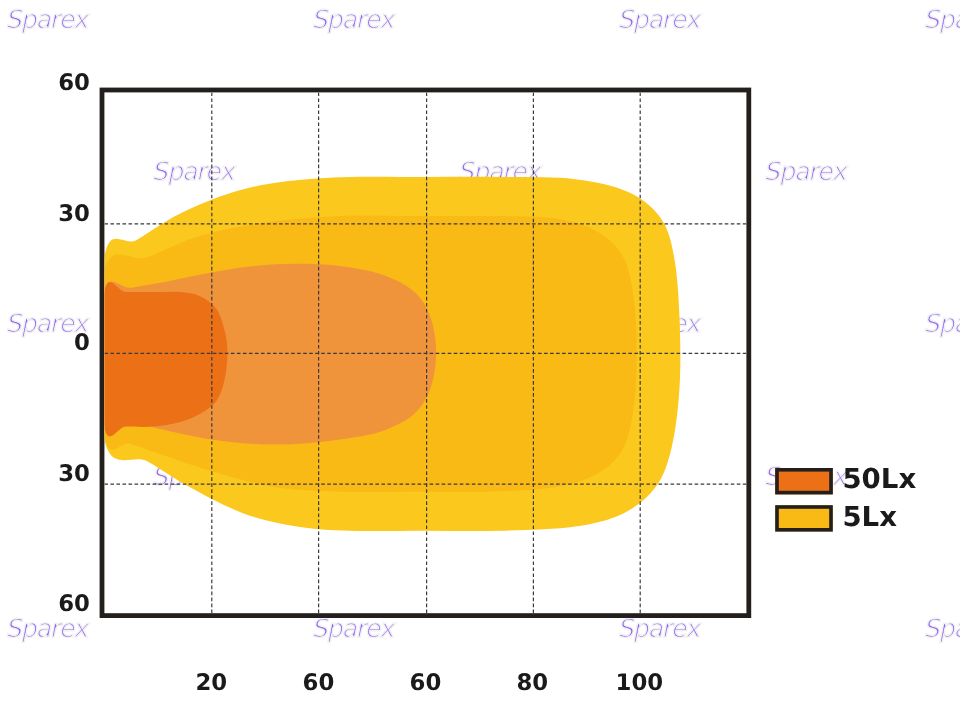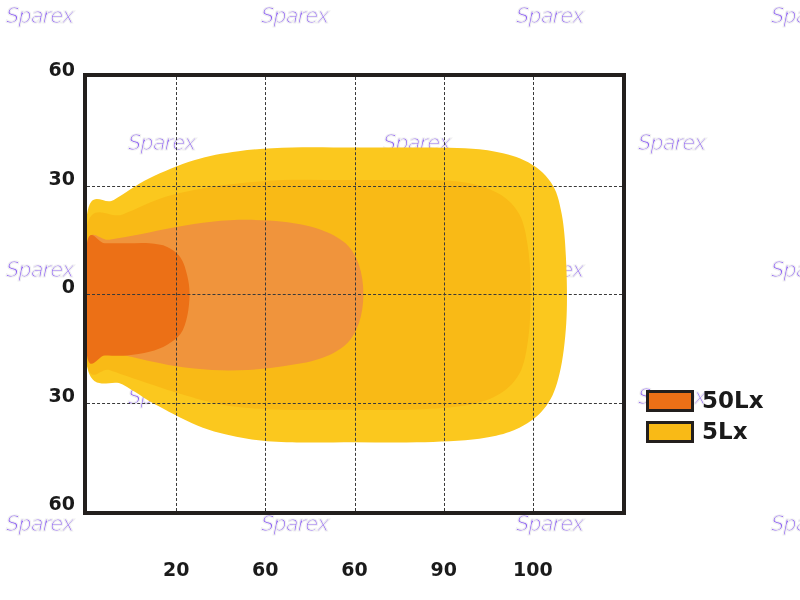--- a/index.html
+++ b/index.html
@@ -144,21 +144,21 @@
 
   <div id="tick-layer">
       <div class="tick tick-y" style="color: rgb(26, 26, 26); width: 60px; left: 15px; top: 58px;">60</div>
       <div class="tick tick-y" style="color: rgb(26, 26, 26); width: 60px; left: 15px; top: 166.5px;">30</div>
       <div class="tick tick-y" style="color: rgb(26, 26, 26); width: 60px; left: 15px; top: 275px;">0</div>
       <div class="tick tick-y" style="color: rgb(26, 26, 26); width: 60px; left: 15px; top: 383.5px;">30</div>
       <div class="tick tick-y" style="color: rgb(26, 26, 26); width: 60px; left: 15px; top: 492px;">60</div>
       <div class="tick tick-x" style="color: rgb(26, 26, 26); width: 80px; left: 136.167px; top: 521px;">20</div>
       <div class="tick tick-x" style="color: rgb(26, 26, 26); width: 80px; left: 225.333px; top: 521px;">60</div>
       <div class="tick tick-x" style="color: rgb(26, 26, 26); width: 80px; left: 314.5px; top: 521px;">60</div>
-      <div class="tick tick-x" style="color: rgb(26, 26, 26); width: 80px; left: 403.667px; top: 521px;">90</div>
+      <div class="tick tick-x" style="color: rgb(26, 26, 26); width: 80px; left: 403.667px; top: 521px;">80</div>
       <div class="tick tick-x" style="color: rgb(26, 26, 26); width: 80px; left: 492.833px; top: 521px; text-align: center;">100</div>
     </div>
 
   <div id="legend">
       <div class="legend-row">
         <div class="legend-swatch" style="background: rgb(236, 112, 22); border-color: rgb(35, 31, 29);"></div>
         <div class="legend-label">50Lx</div>
       </div>
       <div class="legend-row">
         <div class="legend-swatch" style="background: rgb(249, 186, 22); border-color: rgb(35, 31, 29);"></div>

